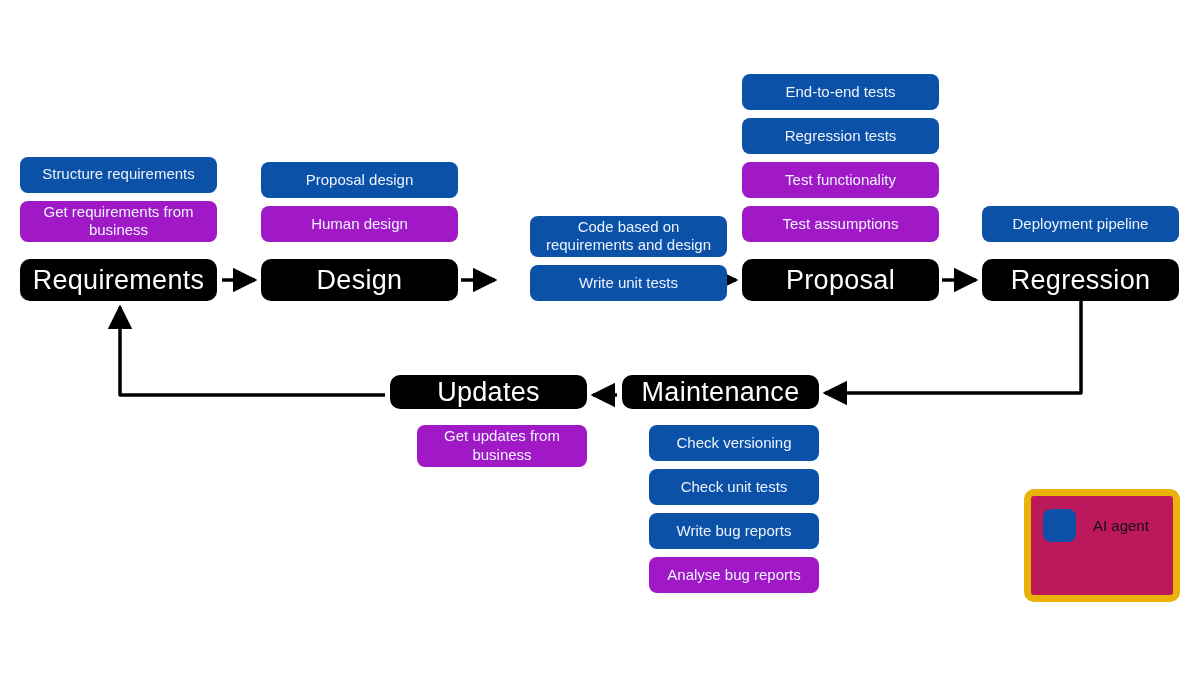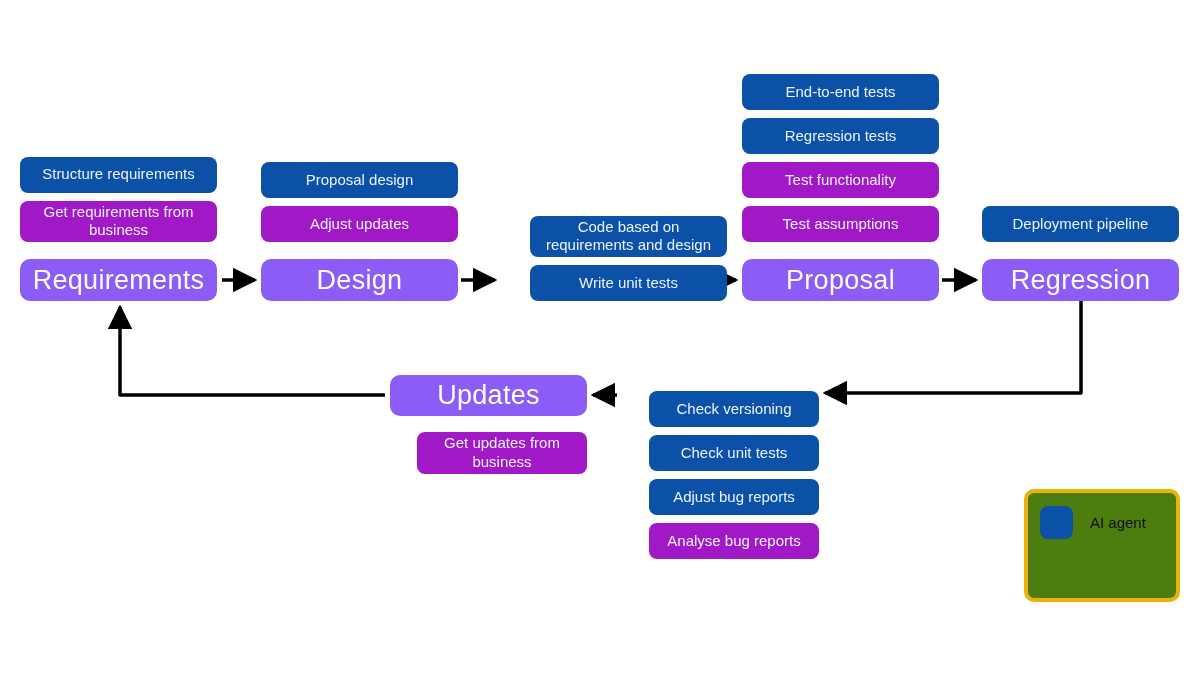--- a/index.html
+++ b/index.html
@@ -16,28 +16,28 @@
   .col.top .stage{margin-top:17px;}
   .col.bottom .tasks{margin-top:16px;padding-left:27px;}
   .task{
     min-height:36px;border-radius:8px;display:flex;align-items:center;justify-content:center;
     text-align:center;color:#edf2fc;font-size:15px;line-height:1.25;padding:2px 10px;
     box-sizing:border-box;
   }
   .task.ai{background:#0b51a8;}
   .task.human{background:#a119c6;}
   .stage{
-    height:42px;flex:none;border-radius:10px;background:#8b5cf6;color:#fdfdfd;
+    height:42px;flex:none;border-radius:10px;background:#000000;color:#fdfdfd;
     font-size:27px;display:flex;align-items:center;justify-content:center;letter-spacing:.3px;text-align:center;
   }
-  .col.bottom .stage{height:41px;}
+  .col.bottom .stage{height:34px;}
   #arrows{position:absolute;left:0;top:0;pointer-events:none;}
   .legend{
-    position:absolute;left:1024px;top:489px;width:156px;height:113px;background:#4d7c0f;
-    border:4px solid #eab308;border-radius:10px;box-sizing:border-box;
+    position:absolute;left:1024px;top:489px;width:156px;height:113px;background:#be185d;
+    border:7px solid #eab308;border-radius:10px;box-sizing:border-box;
     display:flex;flex-direction:column;justify-content:space-between;padding:13px 12px;
   }
   .legend-row{display:flex;align-items:center;gap:17px;}
   .swatch{width:33px;height:33px;border-radius:8px;flex:none;}
   .swatch.ai{background:#0b51a8;}
   .swatch.human{background:#a119c6;}
   .legend-label{font-size:15px;color:#111111;}
 </style>
 </head>
 <body>
@@ -63,21 +63,21 @@
   <div class="tasks">
     <div class="task ai">Structure requirements</div>
     <div class="task human">Get requirements from business</div>
   </div>
   <div class="stage">Requirements</div>
 </div>
 
 <div class="col top" style="left:261px">
   <div class="tasks">
     <div class="task ai">Proposal design</div>
-    <div class="task human">Adjust updates</div>
+    <div class="task human">Human design</div>
   </div>
   <div class="stage">Design</div>
 </div>
 
 <div class="col top" style="left:530px">
   <div class="tasks">
     <div class="task ai">Code based on requirements and design</div>
     <div class="task ai">Write unit tests</div>
   </div>
 </div>
@@ -100,24 +100,25 @@
 </div>
 
 <div class="col bottom" style="left:390px">
   <div class="stage">Updates</div>
   <div class="tasks">
     <div class="task human">Get updates from business</div>
   </div>
 </div>
 
 <div class="col bottom" style="left:622px">
+  <div class="stage">Maintenance</div>
   <div class="tasks">
     <div class="task ai">Check versioning</div>
     <div class="task ai">Check unit tests</div>
-    <div class="task ai">Adjust bug reports</div>
+    <div class="task ai">Write bug reports</div>
     <div class="task human">Analyse bug reports</div>
   </div>
 </div>
 
 <div class="legend">
   <div class="legend-row">
     <span class="swatch ai"></span>
     <span class="legend-label">AI agent</span>
   </div>
 </div>

